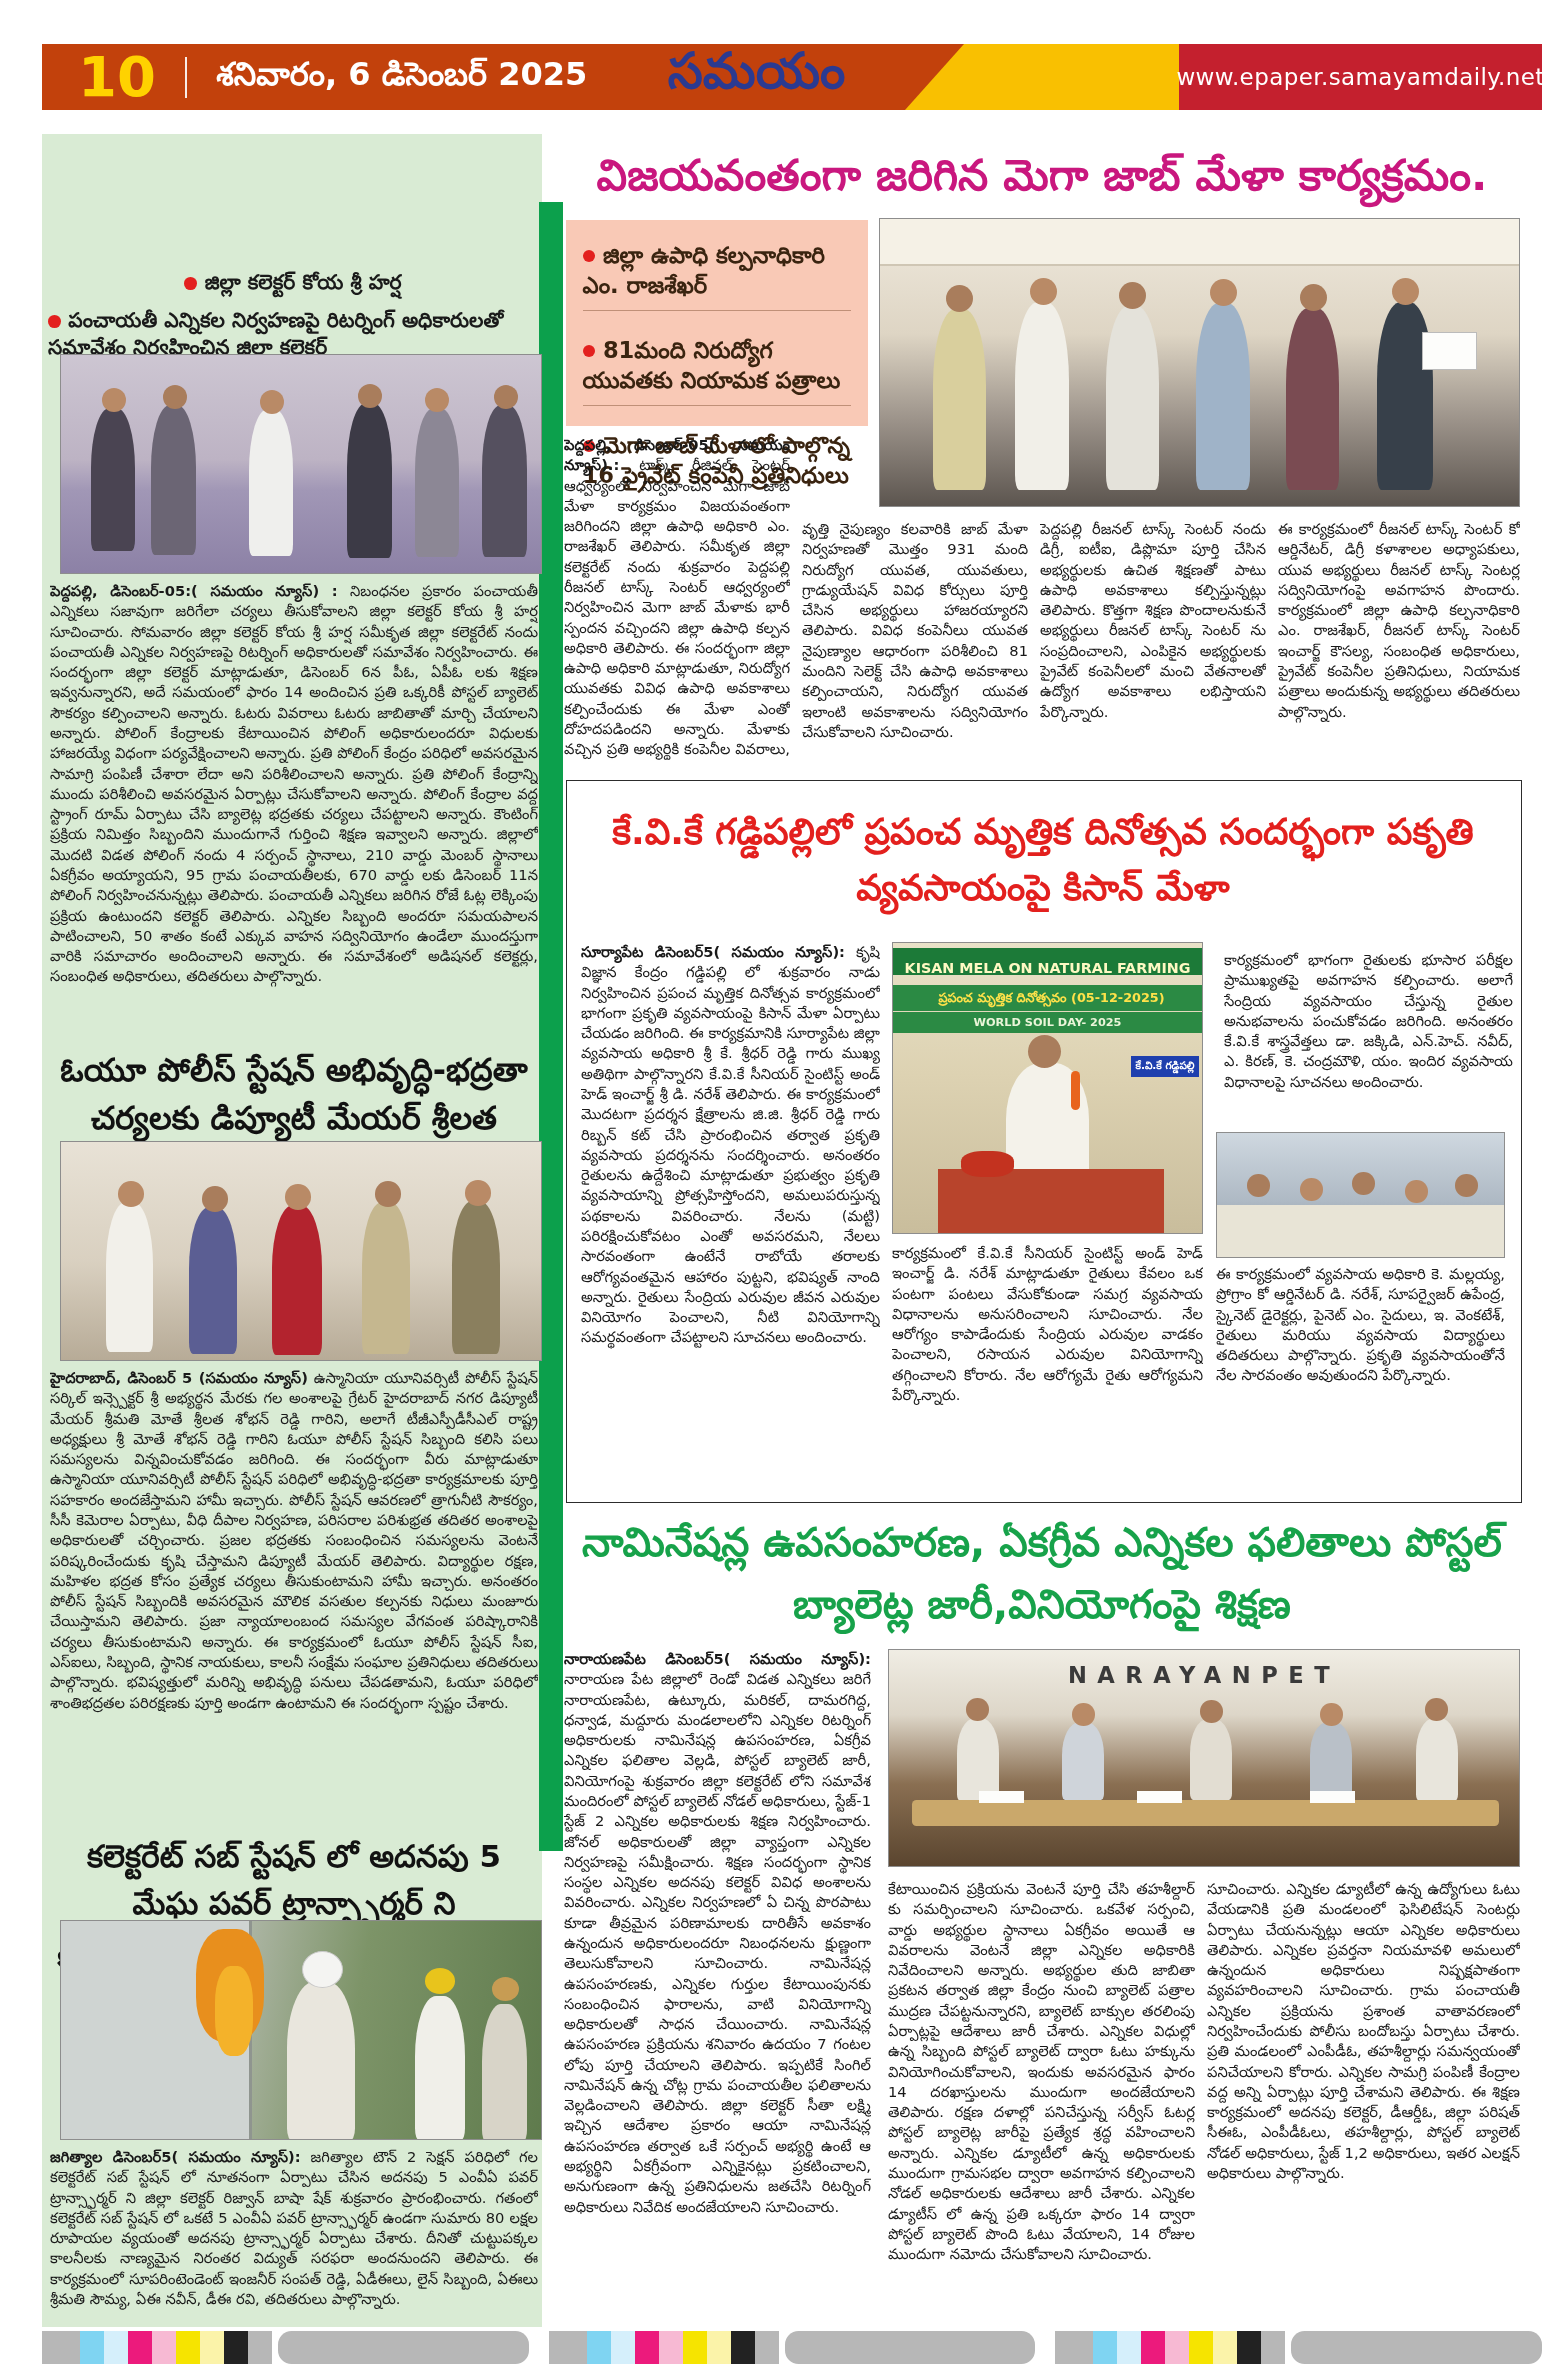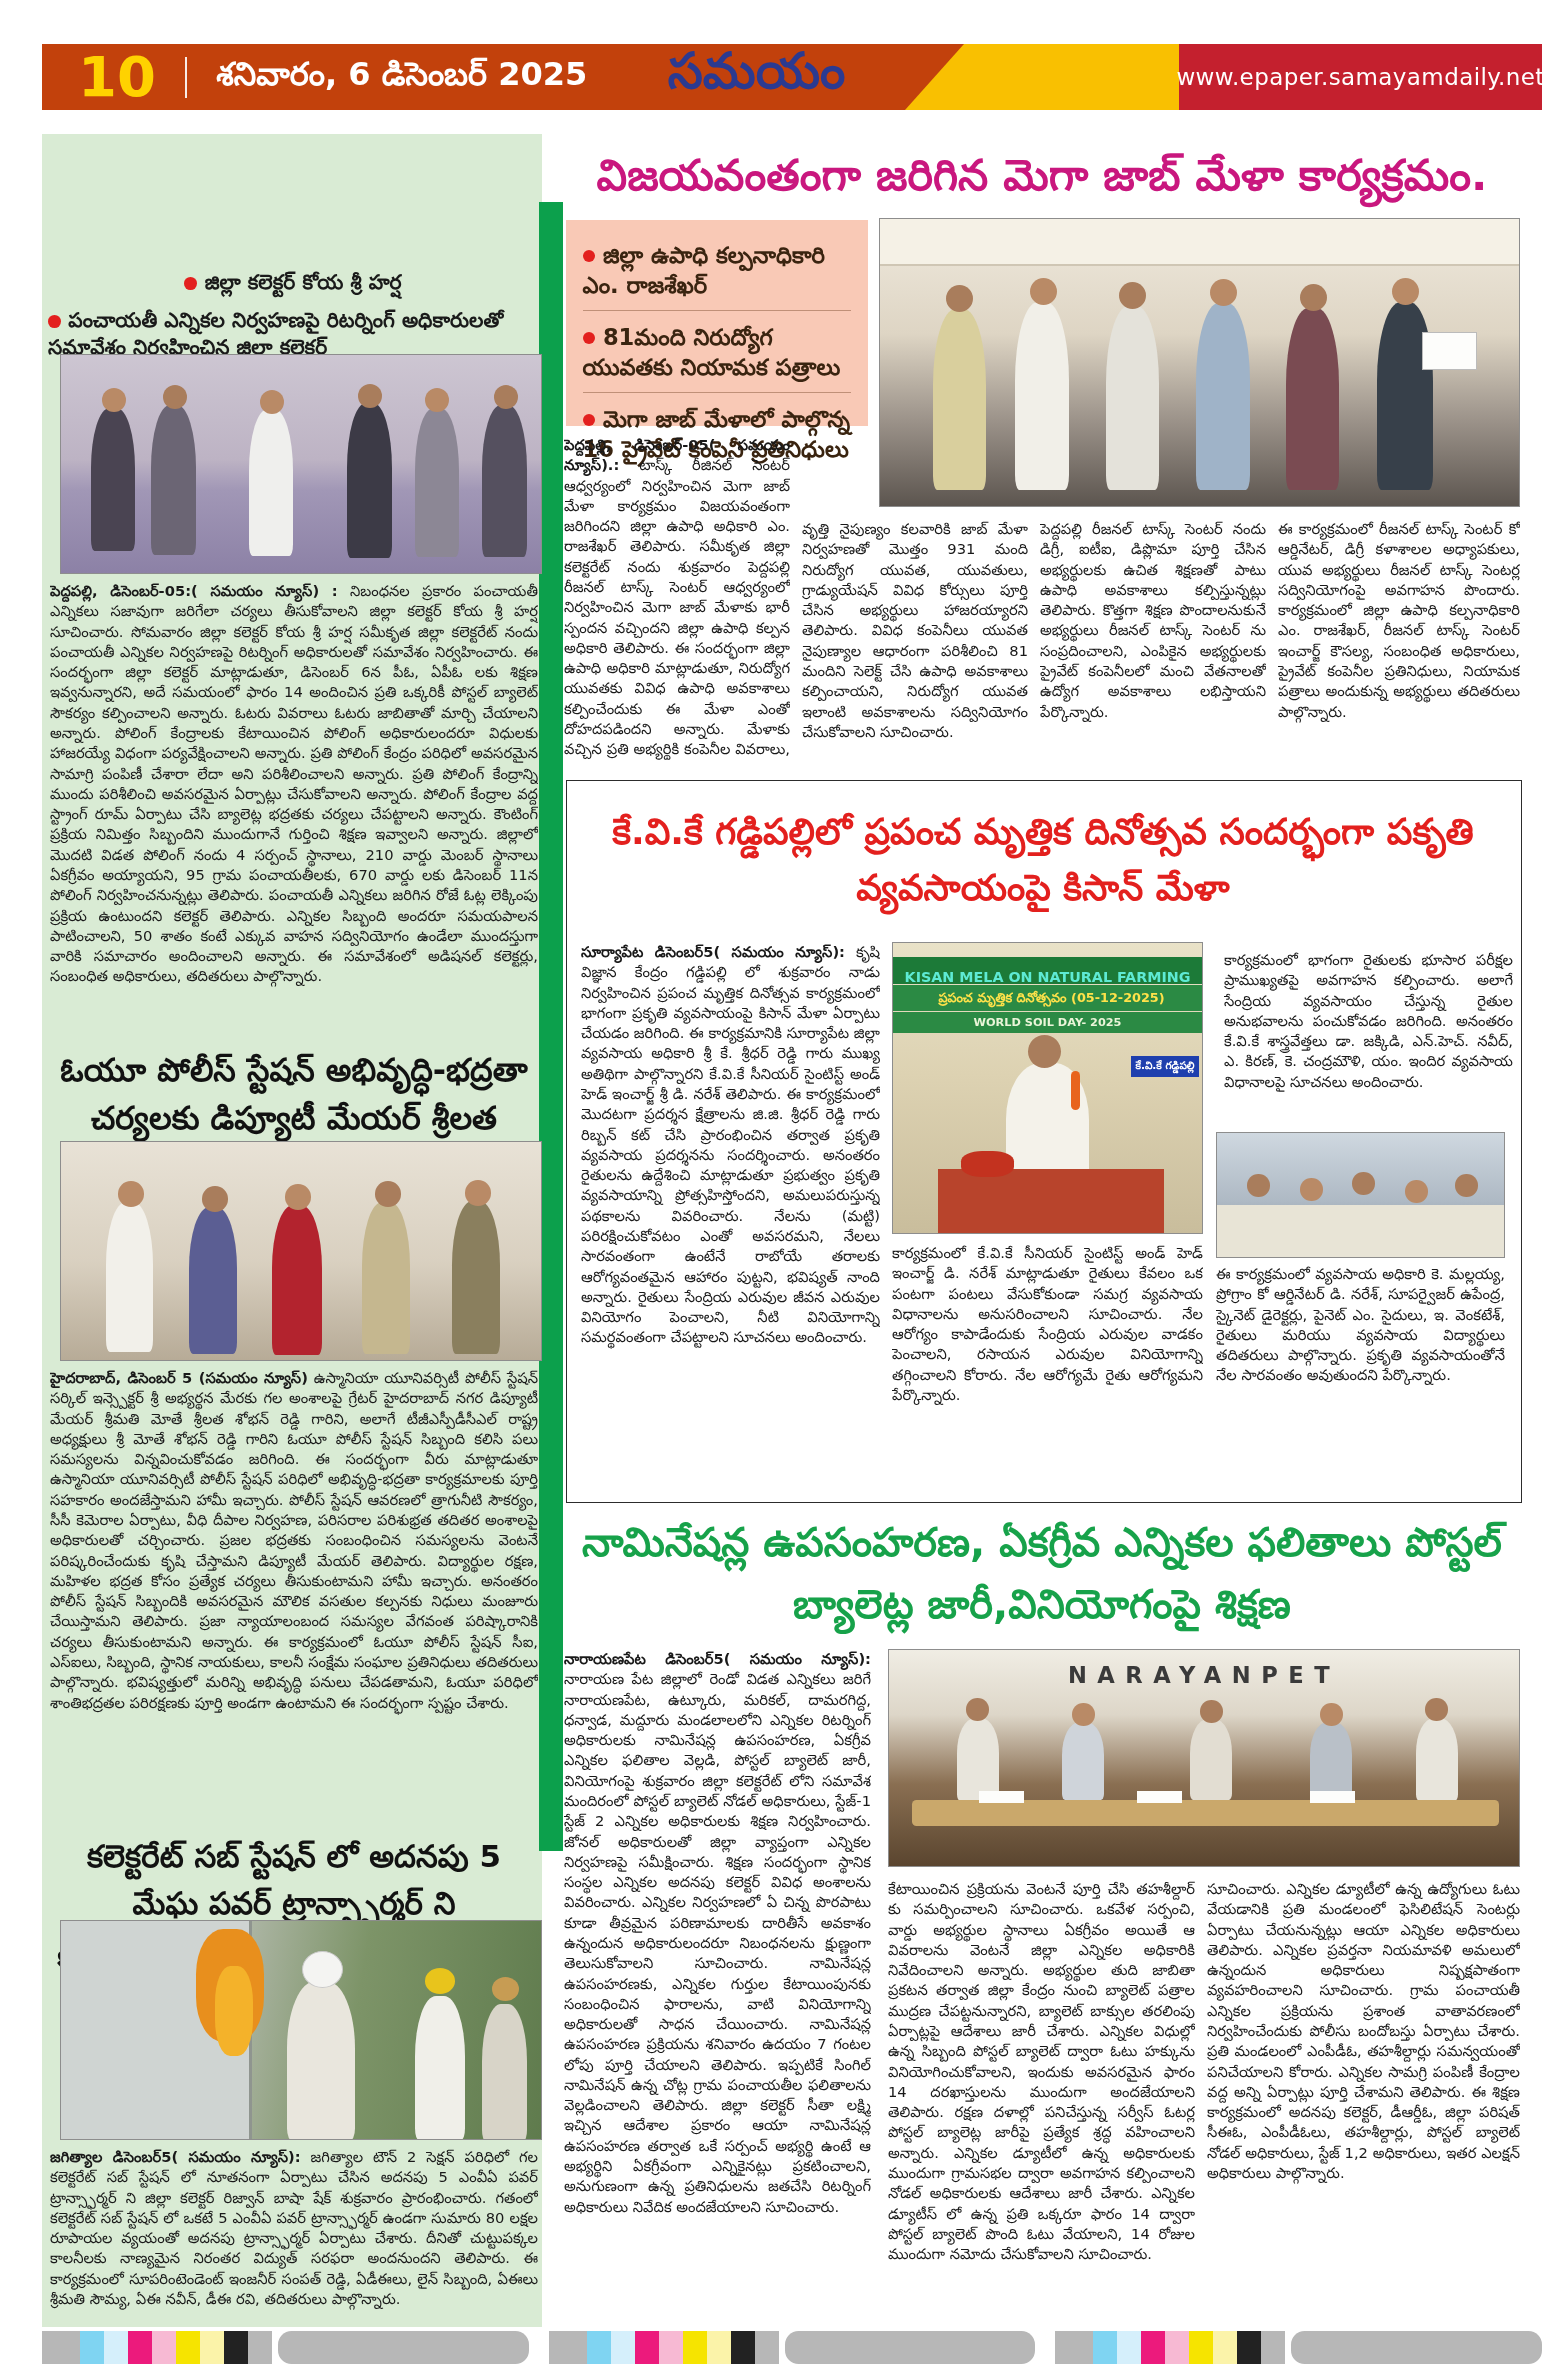--- a/index.html
+++ b/index.html
@@ -26,21 +26,21 @@
   .hl-red{color:#e3201e;}
   .hl-green{color:#17a24a;}
   .subline{font-weight:700;font-size:20.3px;color:#1a1a1a;line-height:1.35;}
   .dot{display:inline-block;width:12.8px;height:12.8px;border-radius:50%;background:#e3201e;margin-right:7.5px;vertical-align:middle;}
   
   .body-txt{font-size:14.7px;line-height:1.38;text-align:justify;overflow:hidden;color:#191919;}
   .dateline{font-weight:700;}
   
   .bullet-box{background:#f9c9b6;padding:19.6px 16.6px 7.5px 16.6px;box-sizing:border-box;}
   .bullet-item{font-size:22.6px;font-weight:700;color:#3a2410;line-height:1.35;
-               padding-bottom:9px;margin-bottom:11px;border-bottom:1.5px solid #c09078;}
+               padding-bottom:9px;margin-bottom:24px;border-bottom:1.5px solid #c09078;}
   .bullet-item .txt{display:inline;}
   
   .kvk-box{border:1.5px solid #2c2c2c;background:#ffffff;}
   
   .ph{overflow:hidden;border:0.8px solid #8d8d8d;box-sizing:border-box;}
   .fig{position:absolute;border-radius:42% 42% 8% 8%;}
   .hd{position:absolute;border-radius:50%;}
   .banner{position:absolute;left:0;right:0;text-align:center;font-weight:700;}
   
   .cb-row{display:flex;gap:19.6px;align-items:center;}
@@ -171,21 +171,21 @@
 
   <div class="abs kvk-box" style="left:566px;top:780px;width:954px;height:721px;"></div>
   <div class="abs hl hl-red" style="left:581px;top:804px;width:924px;font-size:36px;line-height:1.55;">కే.వి.కే గడ్డిపల్లిలో ప్రపంచ మృత్తిక దినోత్సవ సందర్భంగా పకృతి వ్యవసాయంపై కిసాన్ మేళా</div>
 
   <p class="abs body-txt" style="left:581px;top:942px;width:299px;height:545px;margin:0;">
     <span class="dateline">సూర్యాపేట డిసెంబర్5( సమయం న్యూస్):</span>
     <span>కృషి విజ్ఞాన కేంద్రం గడ్డిపల్లి లో శుక్రవారం నాడు నిర్వహించిన ప్రపంచ మృత్తిక దినోత్సవ కార్యక్రమంలో భాగంగా ప్రకృతి వ్యవసాయంపై కిసాన్ మేళా ఏర్పాటు చేయడం జరిగింది. ఈ కార్యక్రమానికి సూర్యాపేట జిల్లా వ్యవసాయ అధికారి శ్రీ కే. శ్రీధర్ రెడ్డి గారు ముఖ్య అతిథిగా పాల్గొన్నారని కే.వి.కే సీనియర్ సైంటిస్ట్ అండ్ హెడ్ ఇంచార్జ్ శ్రీ డి. నరేశ్ తెలిపారు. ఈ కార్యక్రమంలో మొదటగా ప్రదర్శన క్షేత్రాలను జి.జి. శ్రీధర్ రెడ్డి గారు రిబ్బన్ కట్ చేసి ప్రారంభించిన తర్వాత ప్రకృతి వ్యవసాయ ప్రదర్శనను సందర్శించారు. అనంతరం రైతులను ఉద్దేశించి మాట్లాడుతూ ప్రభుత్వం ప్రకృతి వ్యవసాయాన్ని ప్రోత్సహిస్తోందని, అమలుపరుస్తున్న పథకాలను వివరించారు. నేలను (మట్టి) పరిరక్షించుకోవటం ఎంతో అవసరమని, నేలలు సారవంతంగా ఉంటేనే రాబోయే తరాలకు ఆరోగ్యవంతమైన ఆహారం పుట్టని, భవిష్యత్ నాంది అన్నారు. రైతులు సేంద్రియ ఎరువుల జీవన ఎరువుల వినియోగం పెంచాలని, నీటి వినియోగాన్ని సమర్థవంతంగా చేపట్టాలని సూచనలు అందించారు.</span>
   </p>
 
   <div class="abs ph" style="left:892px;top:942px;width:311px;height:292px;background:linear-gradient(180deg,#e9e2c8 0%,#ddd2b2 45%,#c9bd9c 100%);">
-    <div class="banner" style="top:14px;height:27px;background:#1c7a38;color:#5eead4;font-size:14.3px;line-height:41px;">KISAN MELA ON NATURAL FARMING</div>
+    <div class="banner" style="top:5px;height:27px;background:#1c7a38;color:#fef9c3;font-size:14.3px;line-height:41px;">KISAN MELA ON NATURAL FARMING</div>
     <div class="banner" style="top:42px;height:25.6px;background:#2b8a44;color:#ffe24a;font-size:12.8px;line-height:25.6px;padding-left:8px;">ప్రపంచ మృత్తిక దినోత్సవం (05-12-2025)</div>
     <div class="banner" style="top:69px;height:21px;background:#2b8a44;color:#eaf5d8;font-size:11.3px;line-height:21px;">WORLD SOIL DAY- 2025</div>
     <div class="fig" style="left:113px;top:120px;width:83px;height:135px;background:#f4f2ea;"></div>
     <div class="hd" style="left:135px;top:92px;width:33px;height:33px;background:#a97d5c;"></div>
     <div class="abs" style="left:178px;top:128px;width:9px;height:39px;background:#e8641d;border-radius:4.5px;"></div>
     <div class="abs" style="left:45px;top:226px;width:226px;height:66px;background:#b8442c;"></div>
     <div class="abs" style="left:68px;top:208px;width:53px;height:25.6px;background:#c3321f;border-radius:40%;"></div>
     <div class="banner" style="top:113px;left:auto;right:3px;width:65px;background:#1e3fae;color:#fff;font-size:10.5px;padding:3px 1.5px;">కే.వి.కే గడ్డిపల్లి</div>
   </div>
   <p class="abs body-txt" style="left:892px;top:1243px;width:311px;height:244px;margin:0;">కార్యక్రమంలో కే.వి.కే సీనియర్ సైంటిస్ట్ అండ్ హెడ్ ఇంచార్జ్ డి. నరేశ్ మాట్లాడుతూ రైతులు కేవలం ఒక పంటగా పంటలు వేసుకోకుండా సమగ్ర వ్యవసాయ విధానాలను అనుసరించాలని సూచించారు. నేల ఆరోగ్యం కాపాడేందుకు సేంద్రియ ఎరువుల వాడకం పెంచాలని, రసాయన ఎరువుల వినియోగాన్ని తగ్గించాలని కోరారు. నేల ఆరోగ్యమే రైతు ఆరోగ్యమని పేర్కొన్నారు.</p>

